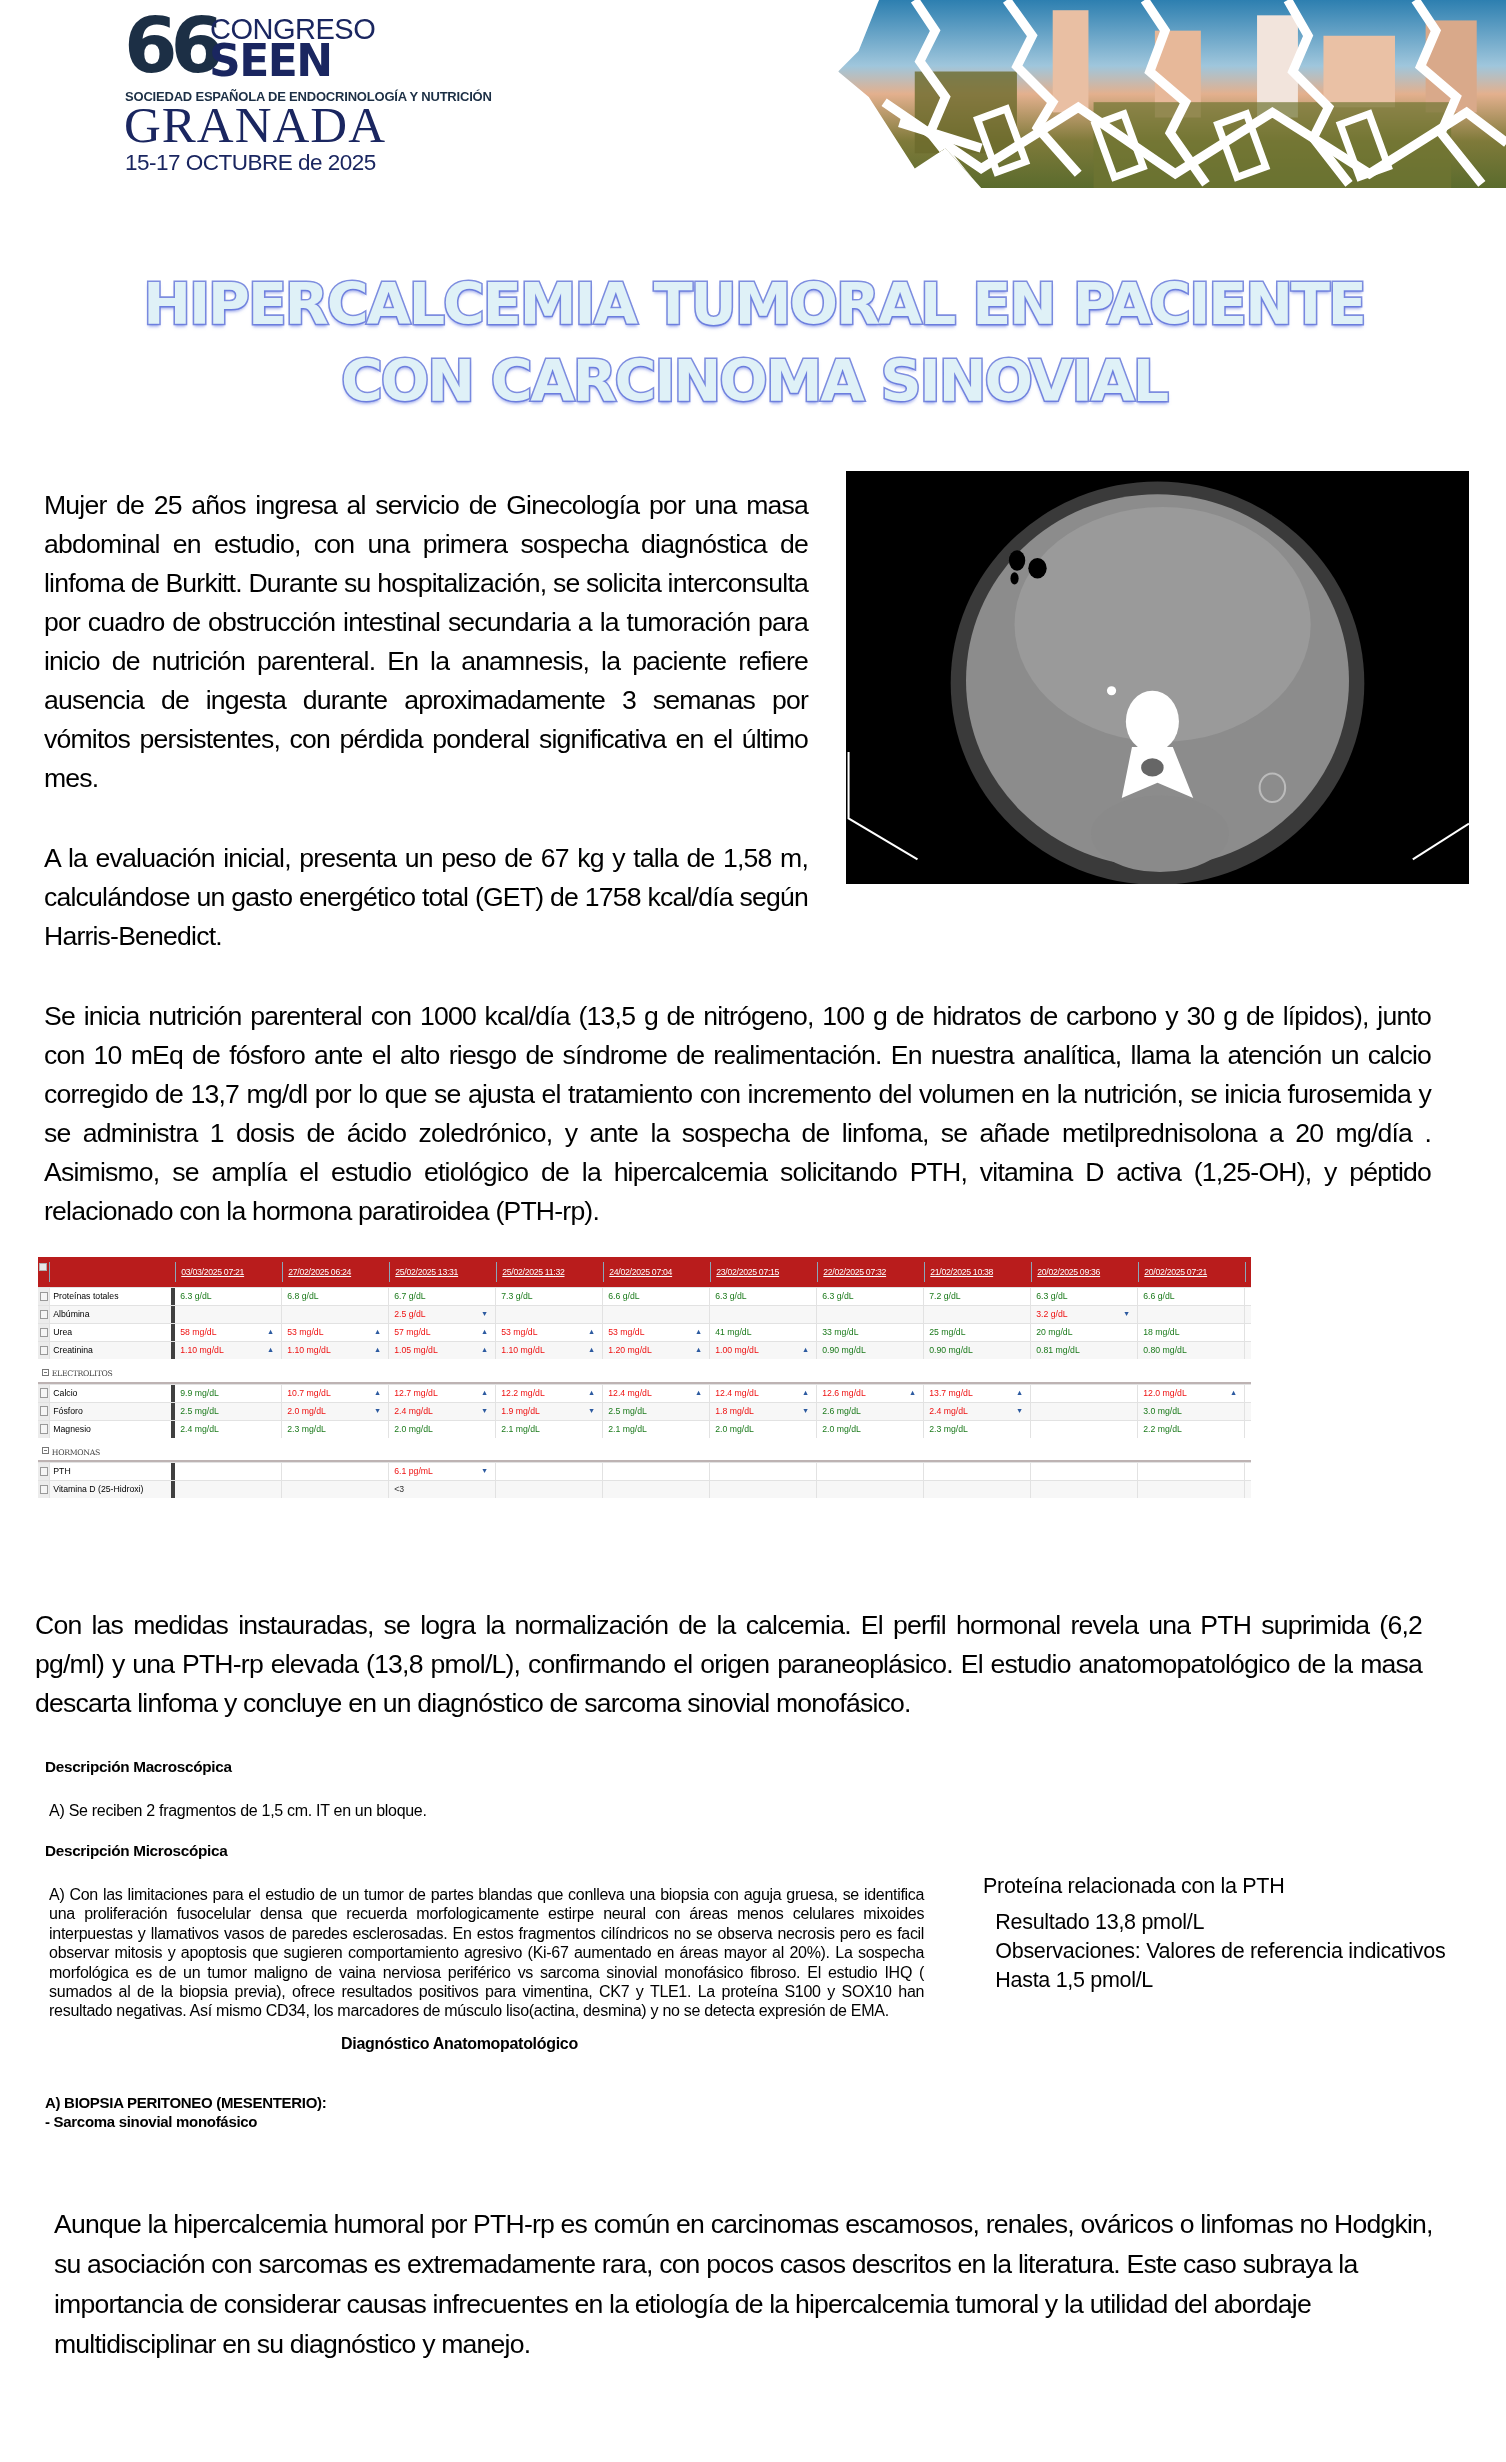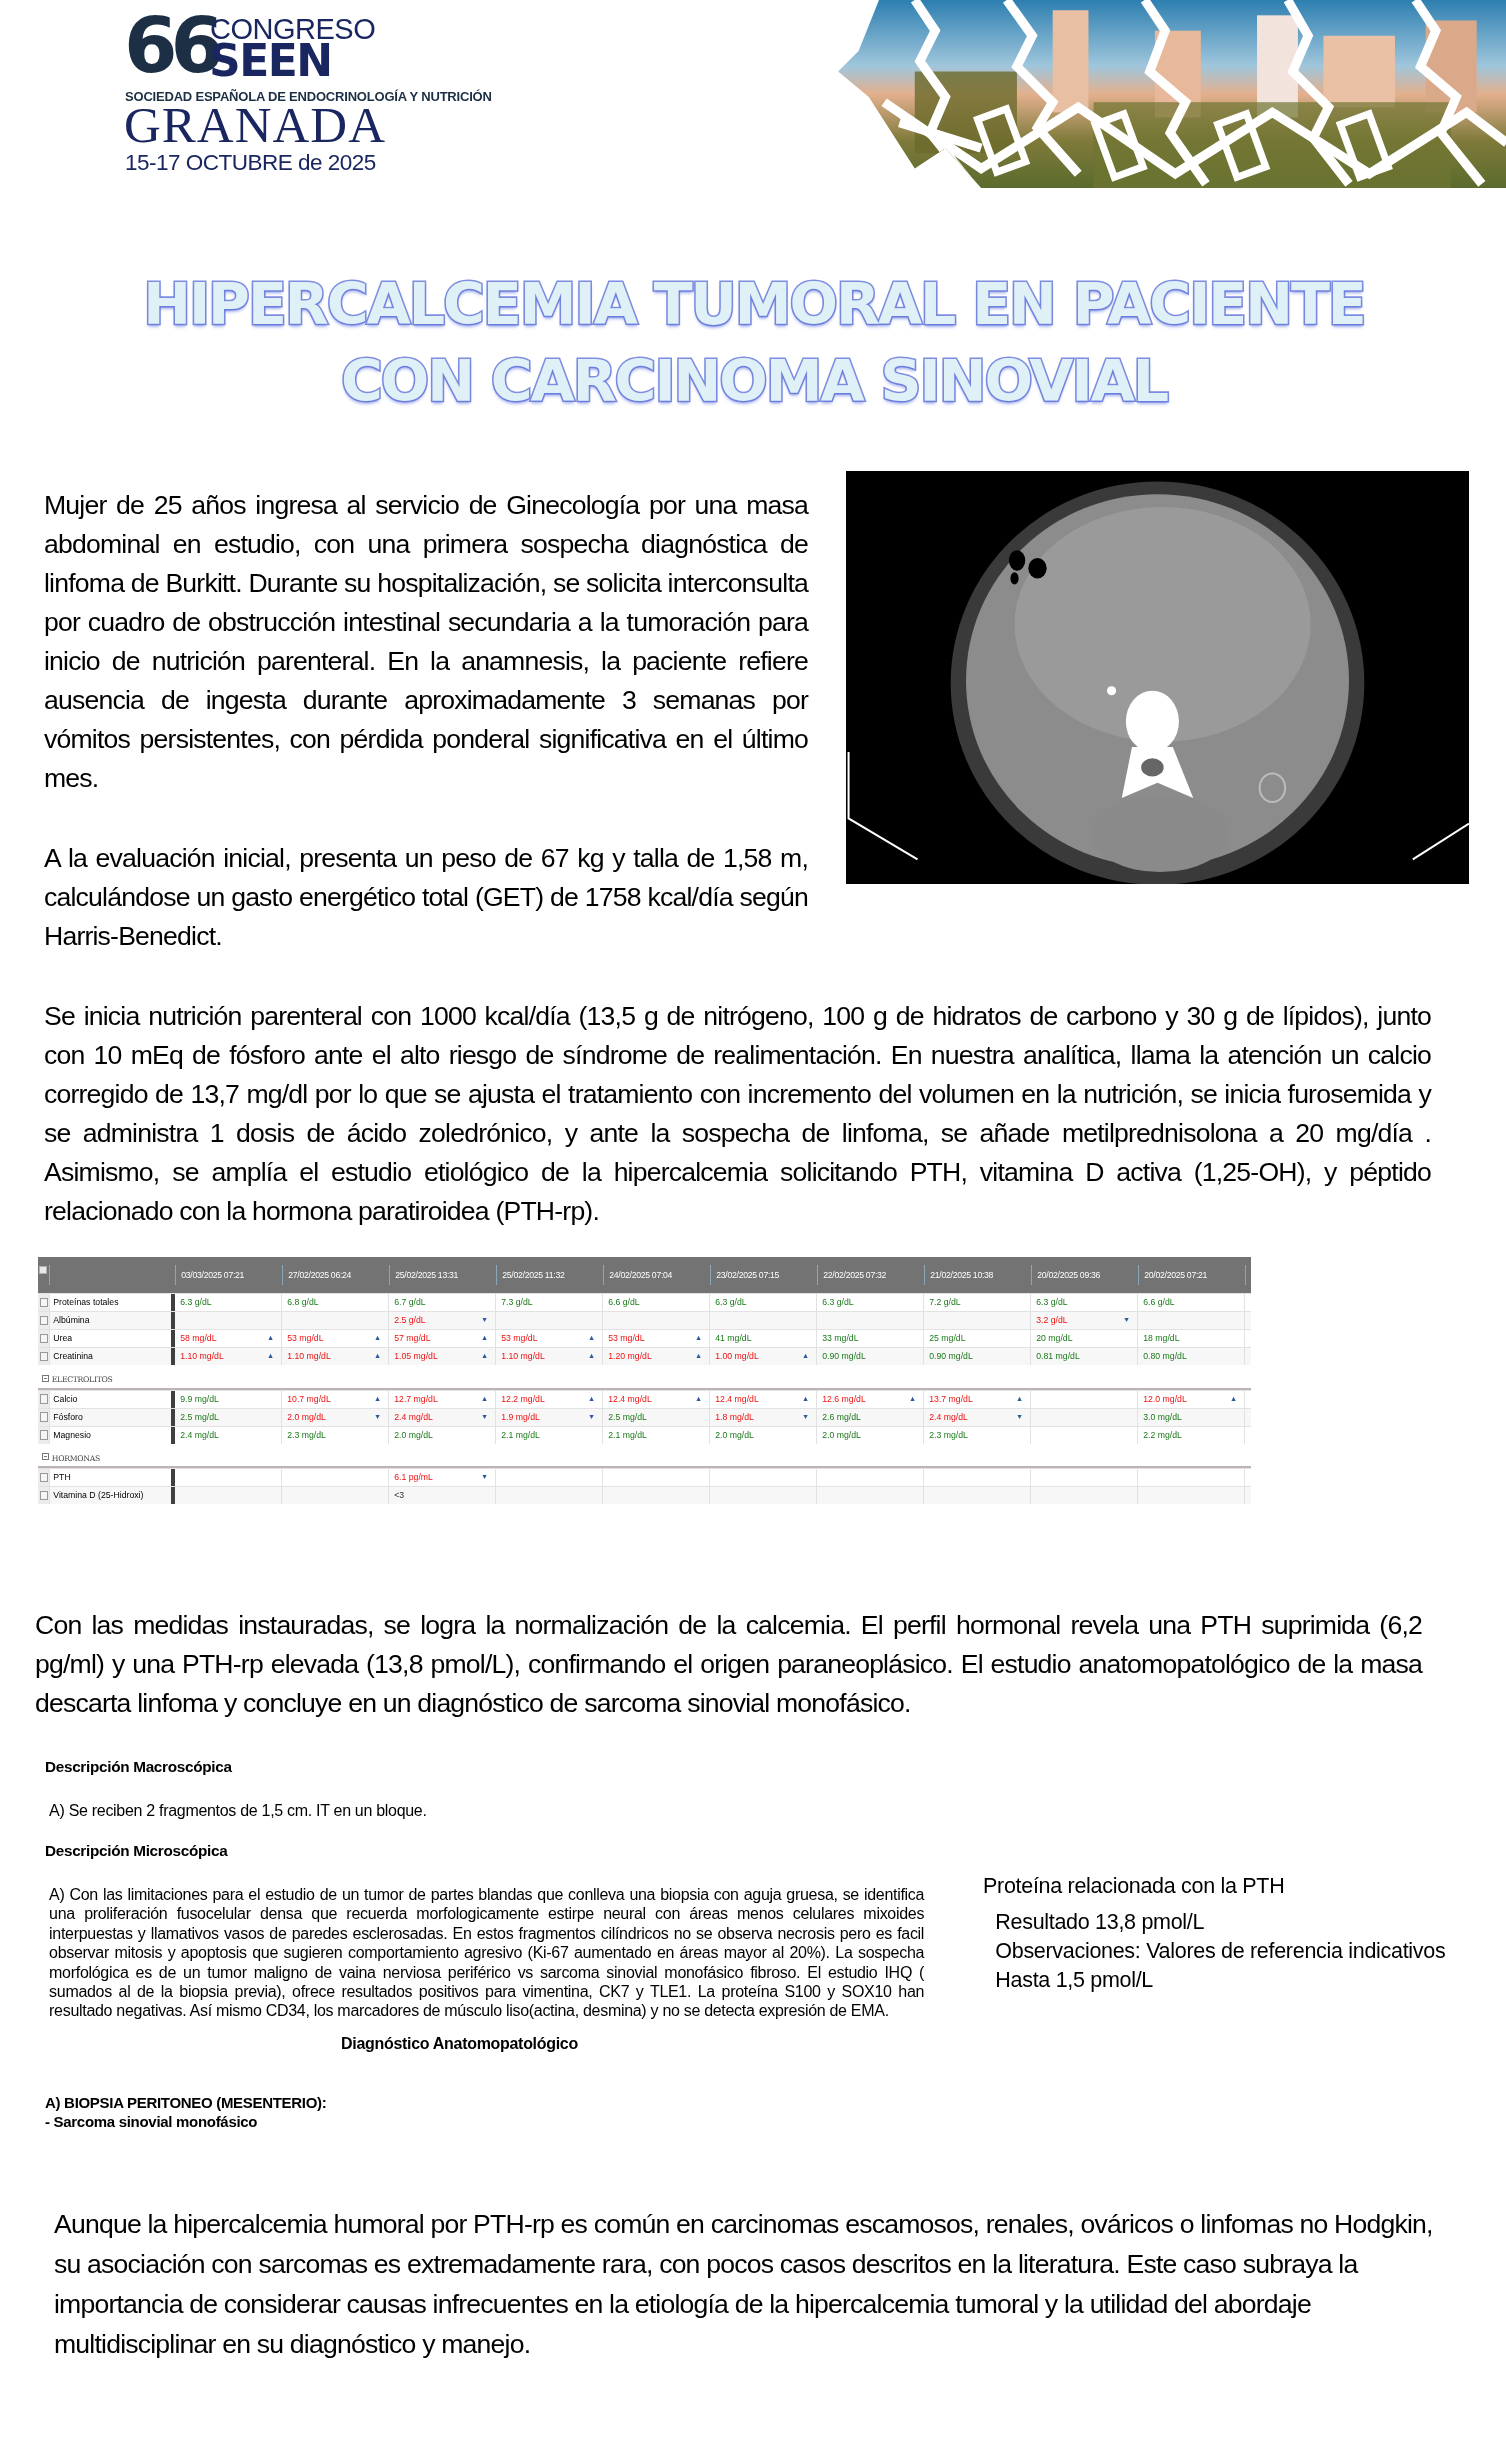--- a/index.html
+++ b/index.html
@@ -27,21 +27,21 @@
   #p2 { left:44px; top:812px; width:764px; }
   #p3 { left:44px; top:970px; width:1387px; }
   #p4 { left:35px; top:1579px; width:1387px; }
   #p5 { left:54px; top:2177px; width:1390px; text-align:left; line-height:40px; }
 
   
   #ct { left:846px; top:471px; width:623px; height:413px; background:#000; overflow:hidden; }
 
   
   #lab { left:38px; top:1257px; width:1213px; font-family:"Liberation Sans", sans-serif; }
-  .lab-head { display:flex; height:36px; background:#737373; color:#fff; font-size:8.7px; align-items:center; }
+  .lab-head { display:flex; height:30px; background:#b91c1c; color:#fff; font-size:8.7px; align-items:center;text-decoration:underline; }
   .lab-head .chk { width:11.2px; height:20.4px; border-right:0.5px solid #8aa6b8; position:relative; }
   .lab-head .chk::before { content:""; position:absolute; left:1px; top:1px; width:6.1px; height:6.1px; background:#e8e8e8; border:0.5px solid #b0b0b0; }
   .lab-head .lbl { width:125px; height:20.4px; border-right:0.5px solid #8aa6b8; }
   .lab-head .dt { width:107px; height:20.4px; line-height:20.4px; padding-left:5.1px; box-sizing:border-box; border-right:0.5px solid #8aa6b8; letter-spacing:-0.3px; }
   .sec { height:22.5px; line-height:30px; font-family:"DejaVu Serif", serif; font-size:7.7px; color:#444; padding-left:4.1px; border-bottom:2px solid #bdb3b3; letter-spacing:-0.3px; }
   .sec .box { display:inline-block; width:4.6px; height:4.6px; border:0.5px solid #777; margin-right:3.1px; position:relative; top:-0.5px; }
   .sec .box::after { content:""; position:absolute; left:0.5px; top:2px; width:3.6px; height:0.5px; background:#777; }
   .row { display:flex; height:17px; border-top:1px solid #e2e2e2; font-size:8.7px; line-height:16px; }
   .row:nth-child(even) { background:#f7f7f7; }
   .row .chk { width:11.2px; background:#ececec; position:relative; border-right:1px solid #e2e2e2; }

